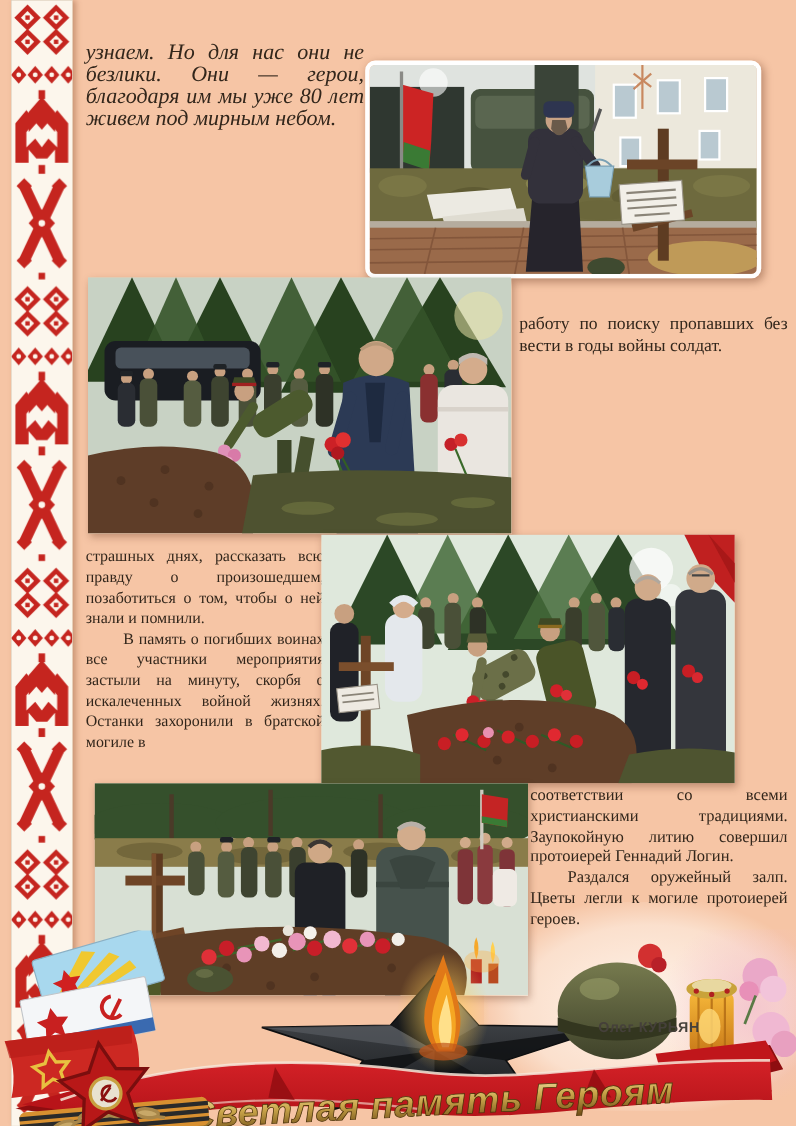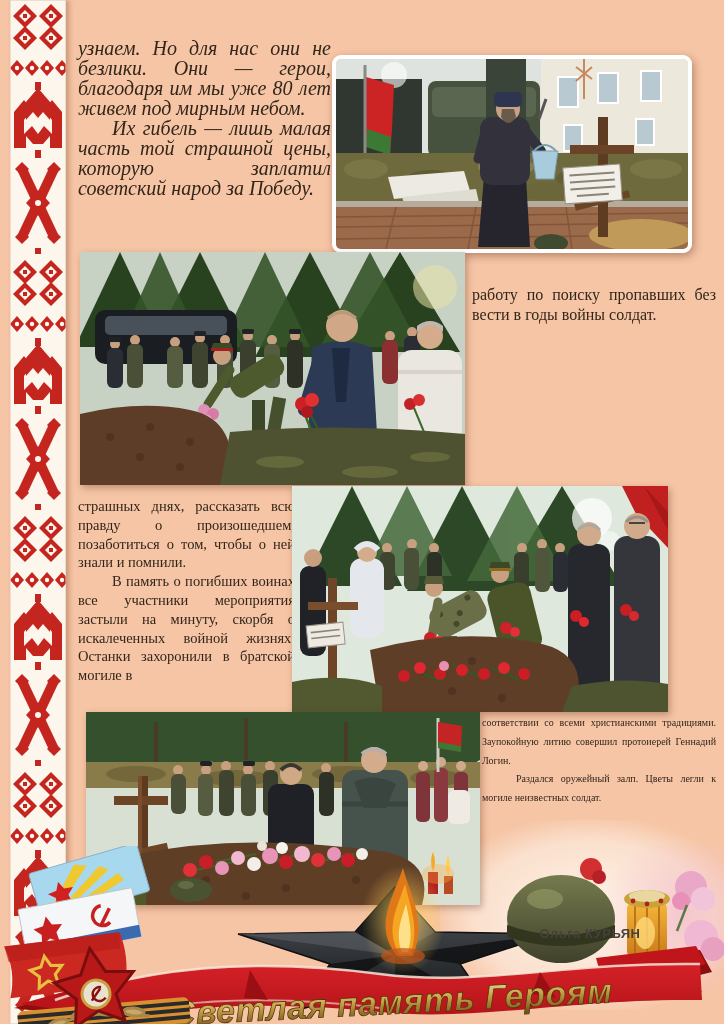--- a/index.html
+++ b/index.html
@@ -12,21 +12,21 @@
   .ornament{position:absolute;left:10px;top:0;width:56px;height:1024px;z-index:2;
     box-shadow:3px 0 5px rgba(120,60,30,.35);}
   
   .col{position:absolute;color:#32261b;text-align:justify;z-index:3;}
   .col p{margin:0;text-indent:34px;}
   .col p.noind{text-indent:0;}
   .col p.em{font-style:italic;}
   #col1{left:78px;top:38px;width:253px;font-size:20px;line-height:20px;}
   #col2{left:472px;top:285px;width:244px;font-size:16px;line-height:20px;}
   #col3{left:78px;top:497px;width:217px;font-size:14.5px;line-height:18.8px;}
-  #col4{left:482px;top:714px;width:234px;font-size:10px;line-height:18.8px;}
+  #col4{left:482px;top:714px;width:234px;font-size:15px;line-height:18.8px;}
   
   .photo{position:absolute;z-index:3;box-shadow:2px 3px 7px rgba(90,40,20,.35);}
   .photo svg{display:block;}
   #photo1{left:332px;top:55px;width:352px;height:190px;border:4px solid #fff;
     border-radius:9px;overflow:hidden;box-shadow:2px 3px 8px rgba(90,40,20,.4);}
   #photo2{left:80px;top:252px;width:385px;height:233px;}
   #photo3{left:292px;top:486px;width:376px;height:226px;}
   #photo4{left:86px;top:712px;width:394px;height:193px;}
   
   .blob{position:absolute;z-index:2;pointer-events:none;}
@@ -86,32 +86,31 @@
             <path d="M44 230 51 237 44 244 37 237Z"></path>
           <rect x="25" y="248" width="6" height="6"></rect>
         </g>
       </pattern>
     </defs>
     <rect width="56" height="1024" fill="url(#orn)" stroke="#d8c8b4" stroke-width="1"></rect>
   </svg>
 
   <div class="col" id="col1">
     <p class="em noind">узнаем. Но для нас они не безлики. Они — герои, благодаря им мы уже 80 лет живем под мирным небом.</p>
-    <p class="em">Их гибель — лишь малая часть той страшной цены, которую заплатил советский народ за Победу.</p>
   </div>
   <div class="col" id="col2">
     <p class="noind">работу по поиску пропавших без вести в годы войны солдат.</p>
   </div>
   <div class="col" id="col3">
     <p class="noind">страшных днях, рассказать всю правду о произошедшем, позаботиться о том, чтобы о ней знали и помнили.</p>
     <p>В память о погибших воинах все участники мероприятия застыли на минуту, скорбя о искалеченных войной жизнях. Останки захоронили в братской могиле в</p>
   </div>
   <div class="col" id="col4">
     <p class="noind">соответствии со всеми христианскими традициями. Заупокойную литию совершил протоиерей Геннадий Логин.</p>
-    <p>Раздался оружейный залп. Цветы легли к могиле неизвестных солдат.</p>
+    <p>Раздался оружейный залп. Цветы легли к могиле протоиерей героев.</p>
   </div>
 
   <div class="photo" id="photo1">
     <svg viewBox="0 0 352 190" width="352" height="190">
       <rect width="352" height="190" fill="#dfe3df"></rect>
       <rect x="205" y="0" width="147" height="150" fill="#ece8dc"></rect>
       <g fill="#b9c9d1" stroke="#ffffff" stroke-width="2">
         <rect x="222" y="18" width="20" height="30"></rect>
           <rect x="262" y="14" width="20" height="30"></rect>
         <rect x="305" y="12" width="20" height="30"></rect>
@@ -653,21 +652,21 @@
       <ellipse cx="134" cy="166" rx="10" ry="4" transform="rotate(6 134 166)"></ellipse>
     </g>
     <g transform="rotate(-8 96 148)">
       <path d="M96 102 l12.5 25 27.5 4 -20 19.5 5 27.5 -25 -13 -25 13 5 -27.5 -20 -19.5 27.5 -4Z" fill="#b81818" stroke="#7a0e0e" stroke-width="3"></path>
       <circle cx="96" cy="148" r="14" fill="#e8e2d0" stroke="#c8a040" stroke-width="3"></circle>
       <path d="M102 142 a7 7 0 1 0 3 11" stroke="#8a1010" stroke-width="2.5" fill="none"></path>
       <line x1="91" y1="154" x2="101" y2="143" stroke="#8a1010" stroke-width="2.5"></line>
     </g>
   </svg>
 
-  <div class="byline">Ольга КУРЬЯН</div>
+  <div class="byline">Олег КУРЬЯН</div>
 
   <svg id="ribbon" viewBox="0 0 724 96">
     <defs>
       <linearGradient id="gold" x1="0" y1="0" x2="0" y2="1">
         <stop offset="0" stop-color="#f2e3a8"></stop>
           <stop offset=".45" stop-color="#caa54a"></stop>
           <stop offset="1" stop-color="#6b4a14"></stop>
       </linearGradient>
       <linearGradient id="rib" x1="0" y1="0" x2="0" y2="1">
         <stop offset="0" stop-color="#d42127"></stop>

